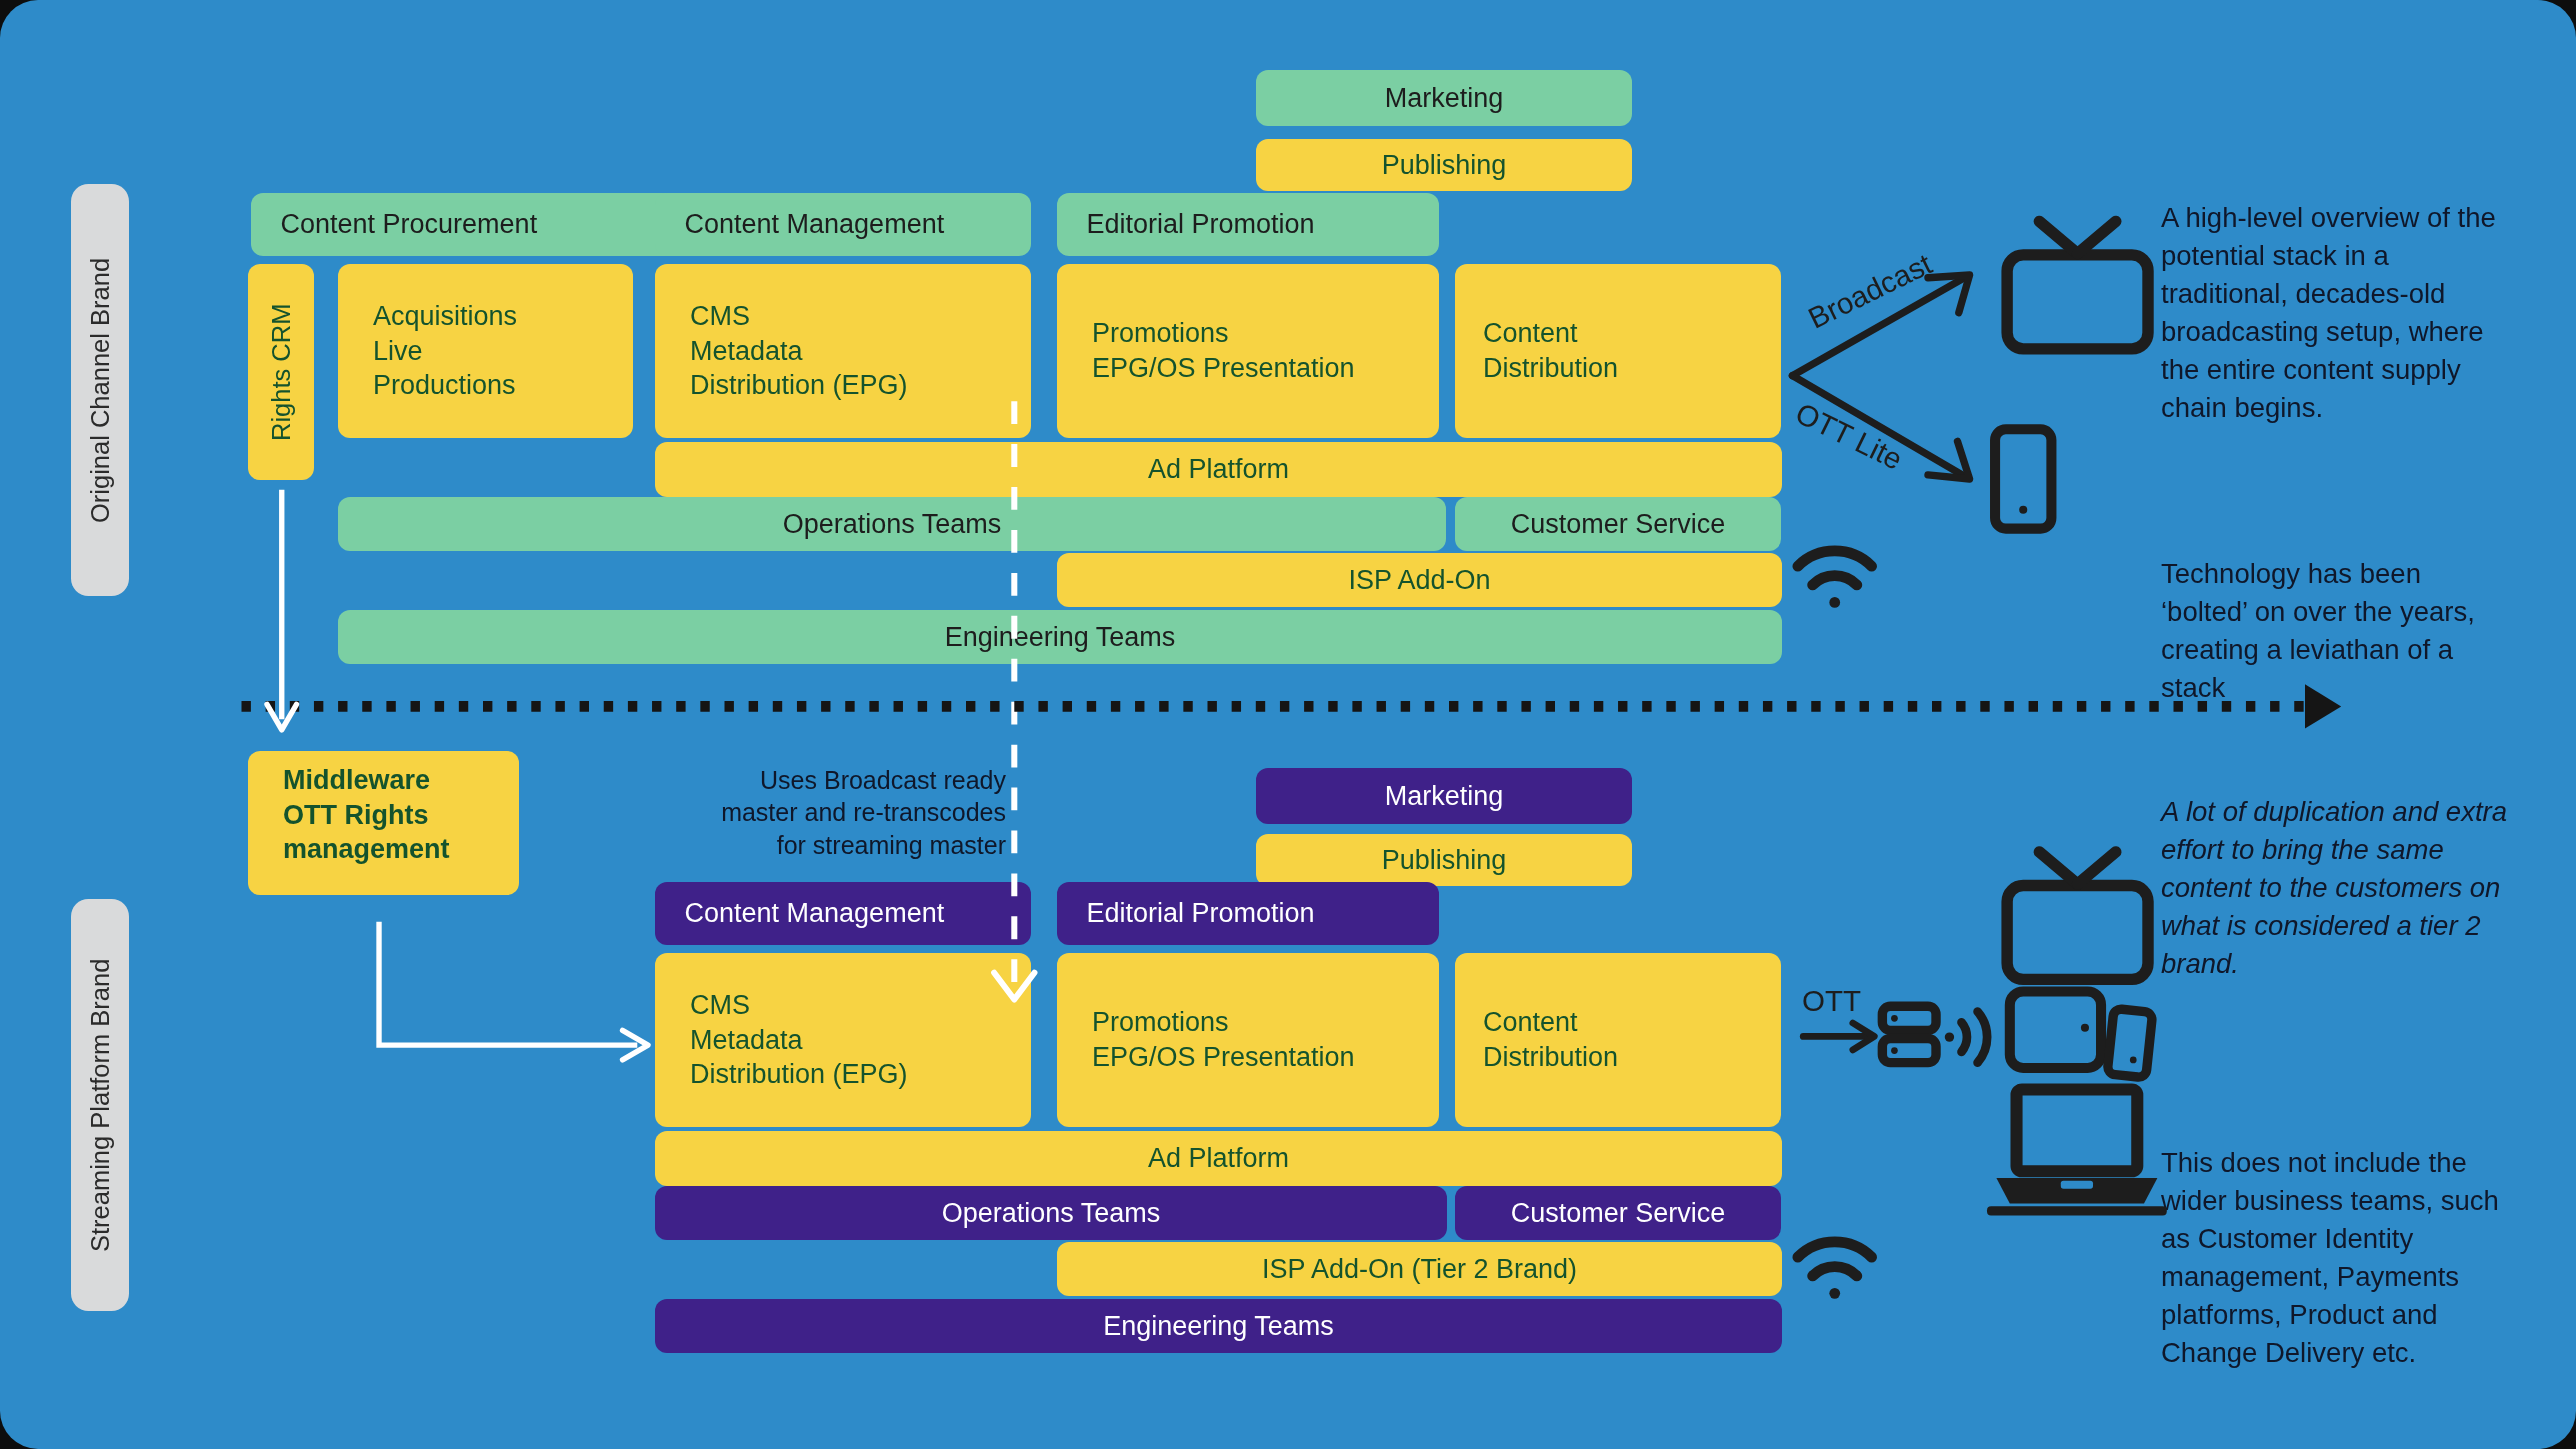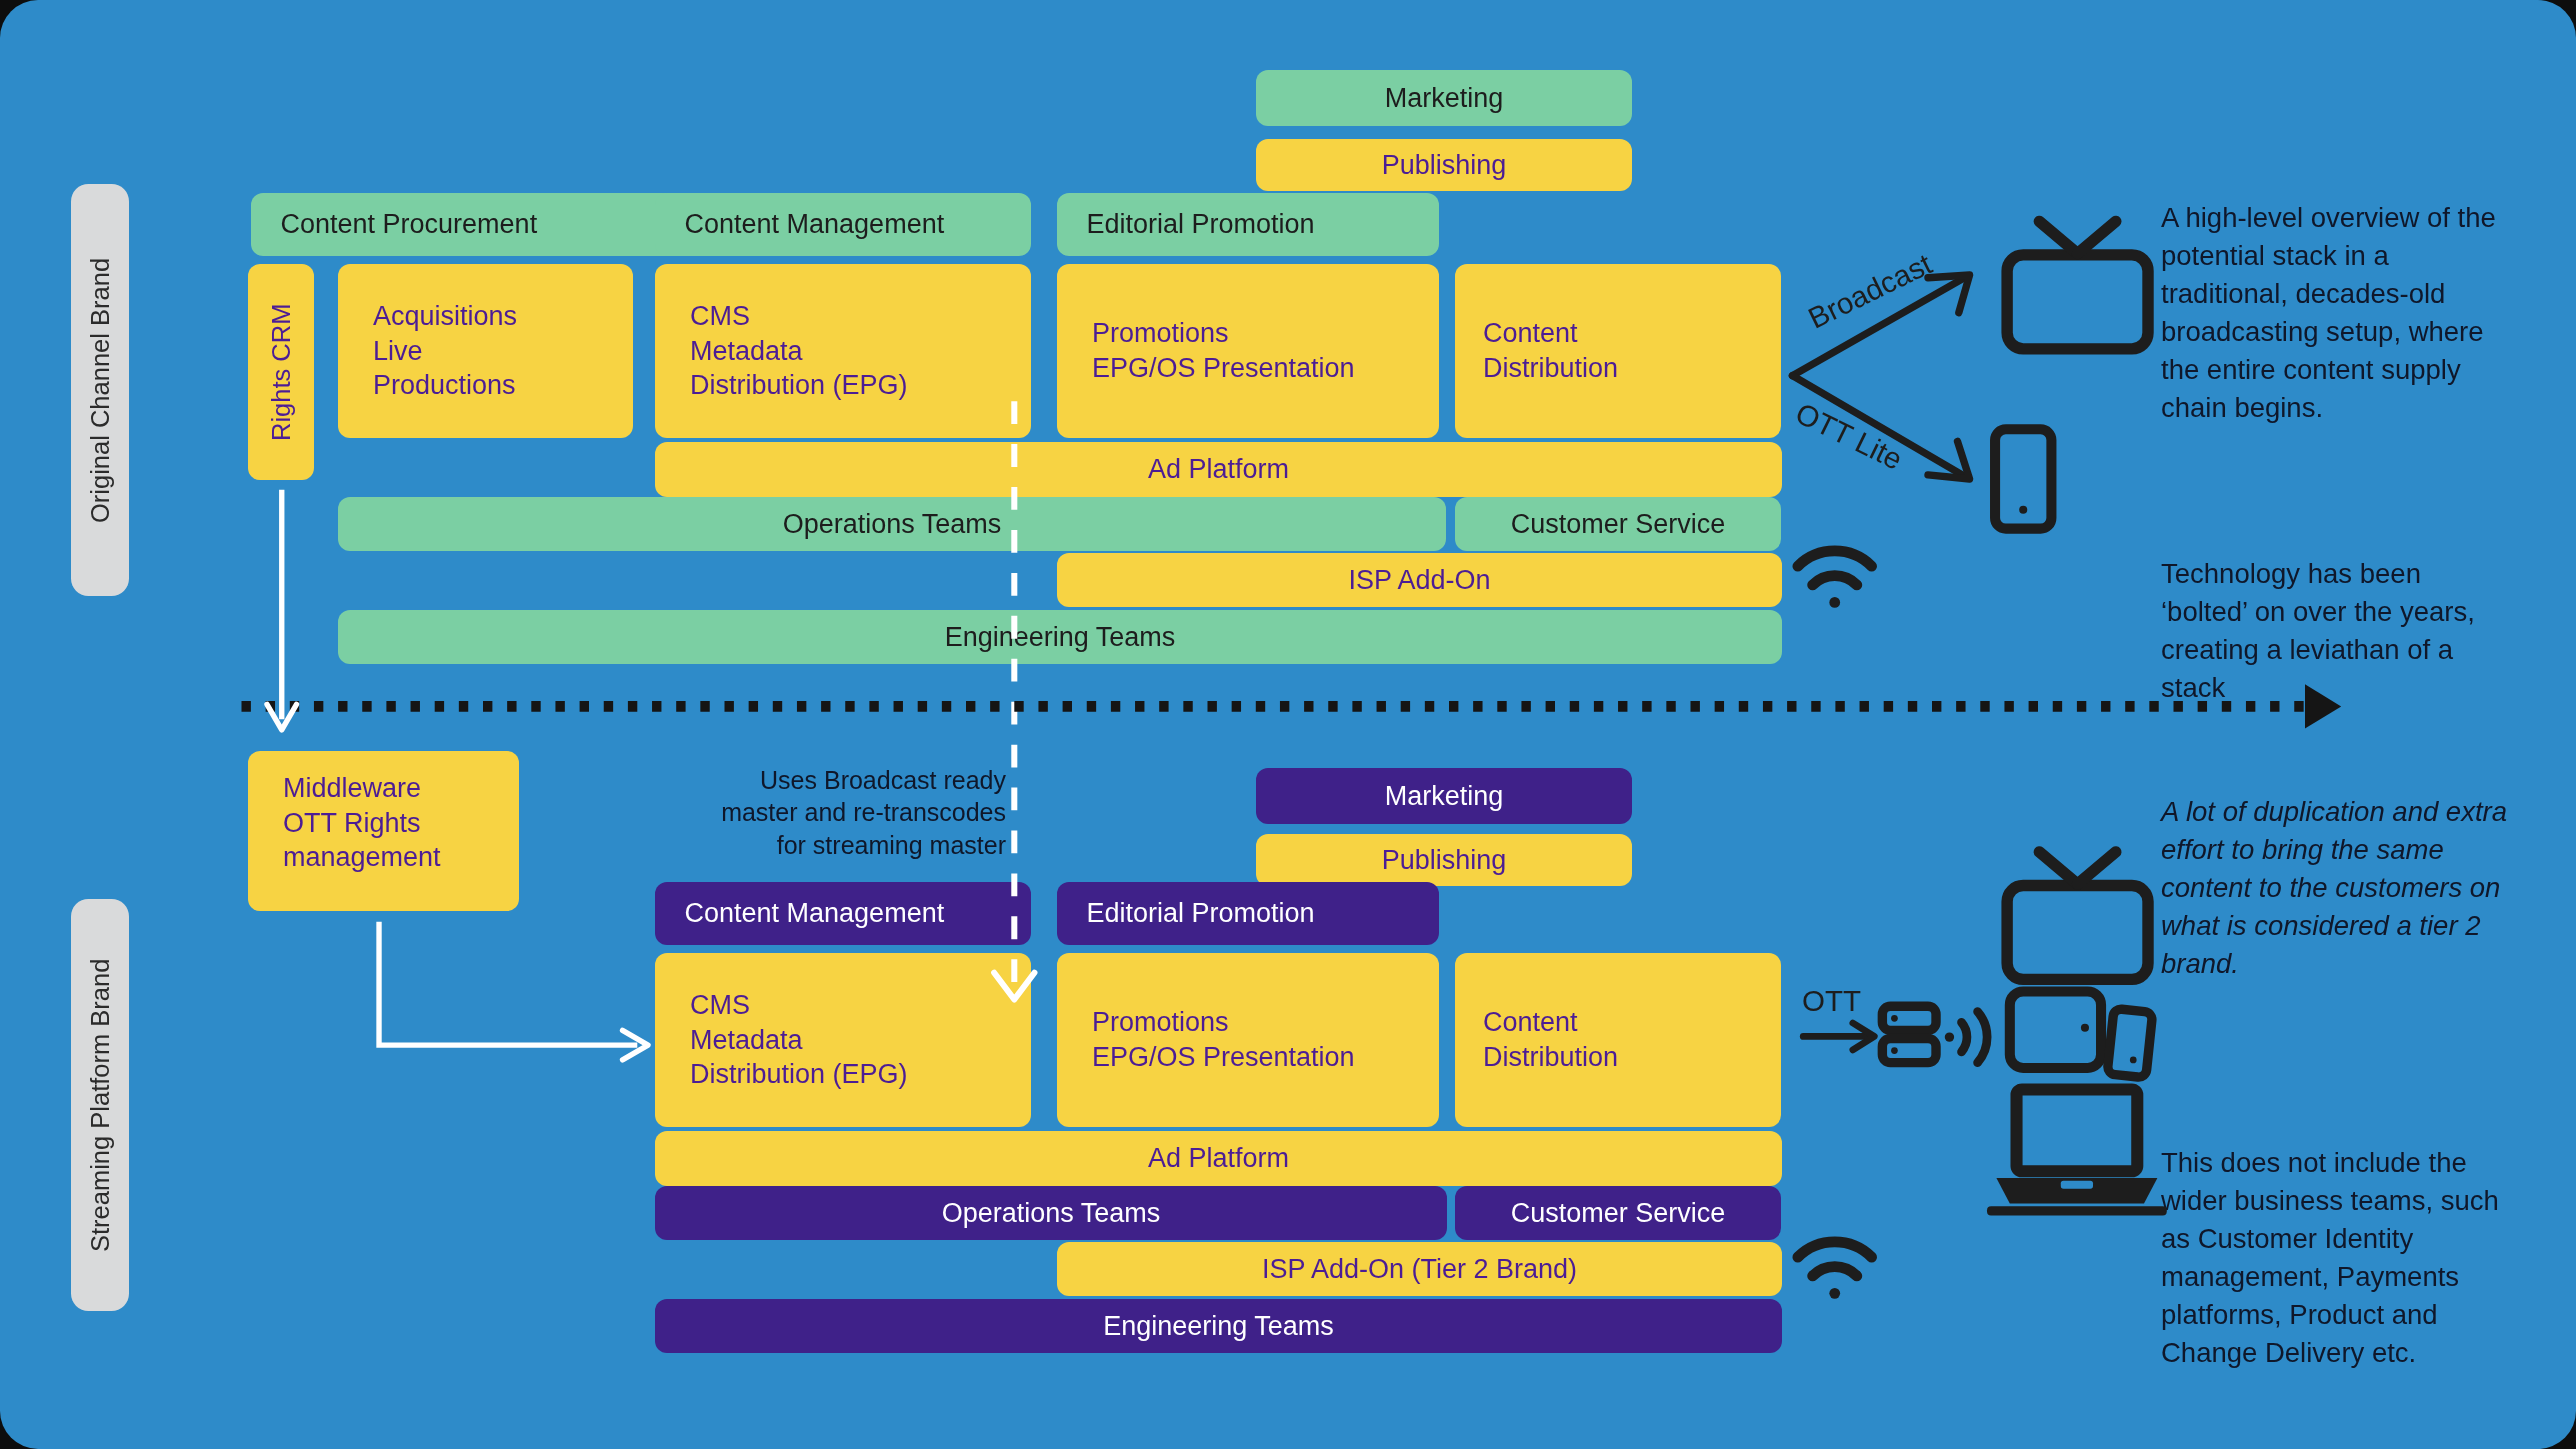--- a/index.html
+++ b/index.html
@@ -15,21 +15,21 @@
     position:absolute;
     border-radius:12px;
     display:flex;
     align-items:center;
     box-sizing:border-box;
     line-height:1.28;
   }
   .center{justify-content:center;text-align:center;}
   .left{justify-content:flex-start;text-align:left;}
   .green{background:#7bcfa3;color:#1d1d1d;}
-  .yellow{background:#f7d343;color:#4c1d95;}
+  .yellow{background:#f7d343;color:#14532d;}
   .purple{background:#3f2189;color:#ffffff;}
   .grey{background:#d9dadb;color:#2b2b2b;}
   .vert{
     writing-mode:vertical-rl;
     transform:rotate(180deg);
     justify-content:center;
     align-items:center;
     text-align:center;
   }
   .note{
@@ -110,21 +110,21 @@
     <span>ISP Add-On</span>
   </div>
   <div class="box green center" style="left:338px;top:610px;width:1444px;height:54px;font-size:27px;">
     <span>Engineering Teams</span>
   </div>
 
   <div class="box grey vert" style="left:71px;top:899px;width:58px;height:412px;border-radius:17.4px;font-size:25.5px;">
     <span>Streaming Platform Brand</span>
   </div>
 
-  <div class="box yellow left" style="left:248px;top:751px;width:271px;height:160px;padding:0 0 16px 35px;font-size:27px;">
+  <div class="box yellow left" style="left:248px;top:751px;width:271px;height:144px;padding:0 0 16px 35px;font-size:27px;font-weight:bold;">
     <span style="white-space:pre-line;">Middleware
 OTT Rights
 management</span>
   </div>
 
   <div class="smalllabel" style="left:644px;top:731px;width:362px;font-size:25px;">
     <span>Uses Broadcast ready
 master and re-transcodes
 for streaming master</span>
   </div>

